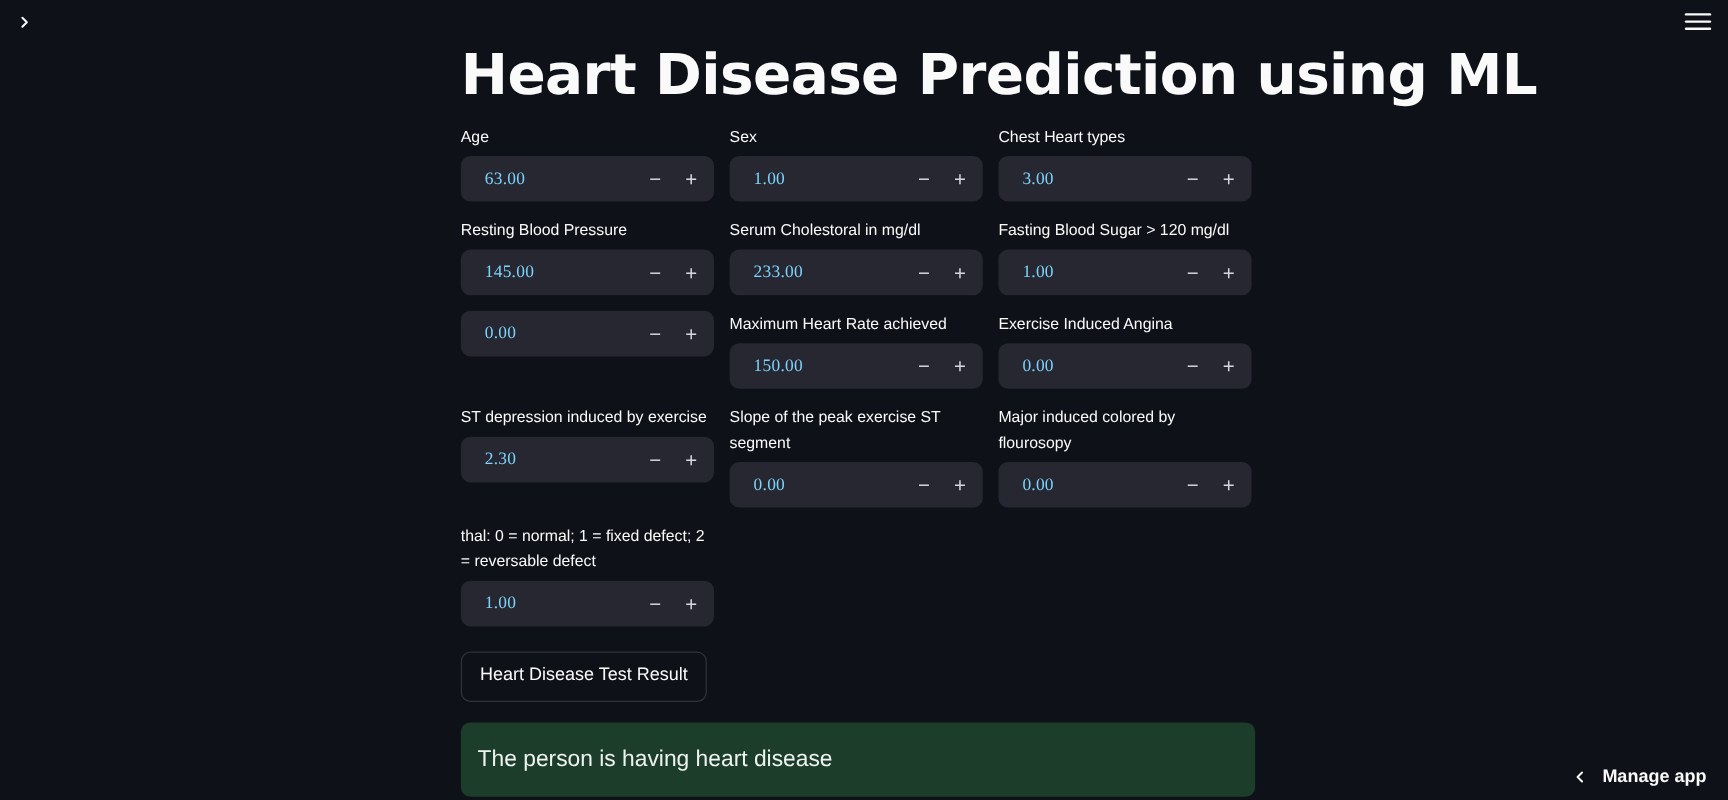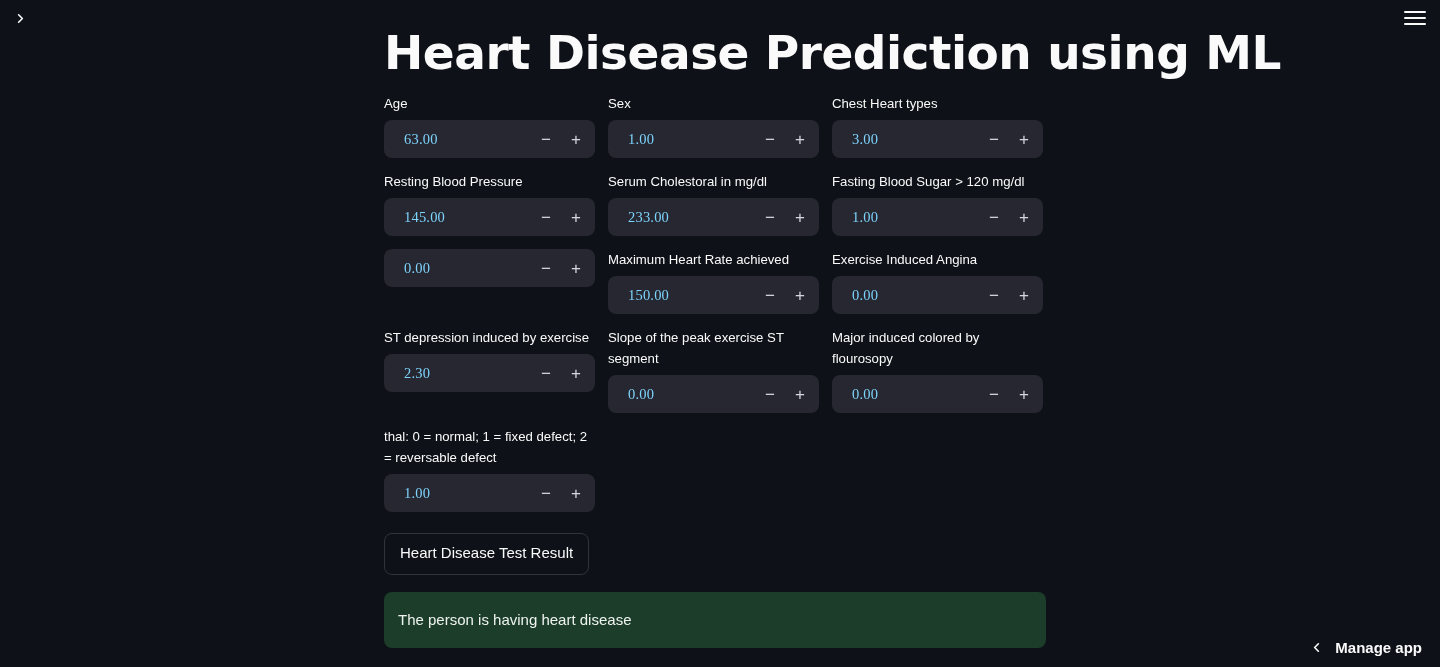--- a/index.html
+++ b/index.html
@@ -55,21 +55,21 @@
     height: 2px;
     width: 100%;
     background: #fafafa;
     border-radius: 1px;
   }
 
   
   .main {
     position: absolute;
     left: 384px;
-    top: 3px;
+    top: 13px;
     width: 662px;
   }
 
   .page-title {
     margin: 0;
     padding-top: 22px;
     font-family: "DejaVu Sans", sans-serif;
     font-size: 47px;
     line-height: 1.18;
     font-weight: 700;
@@ -162,21 +162,21 @@
     margin-top: 17px;
     width: 662px;
     min-height: 56px;
     background: #1c3d2a;
     border-radius: 8px;
     display: flex;
     align-items: center;
     padding: 16px 16px 16px 14px;
   }
   .result-text {
-    font-size: 15px;
+    font-size: 19px;
     line-height: 1.6;
     color: #eef3ef;
   }
 
   
   .manage-app {
     position: absolute;
     right: 12px;
     bottom: 8px;
     display: flex;

